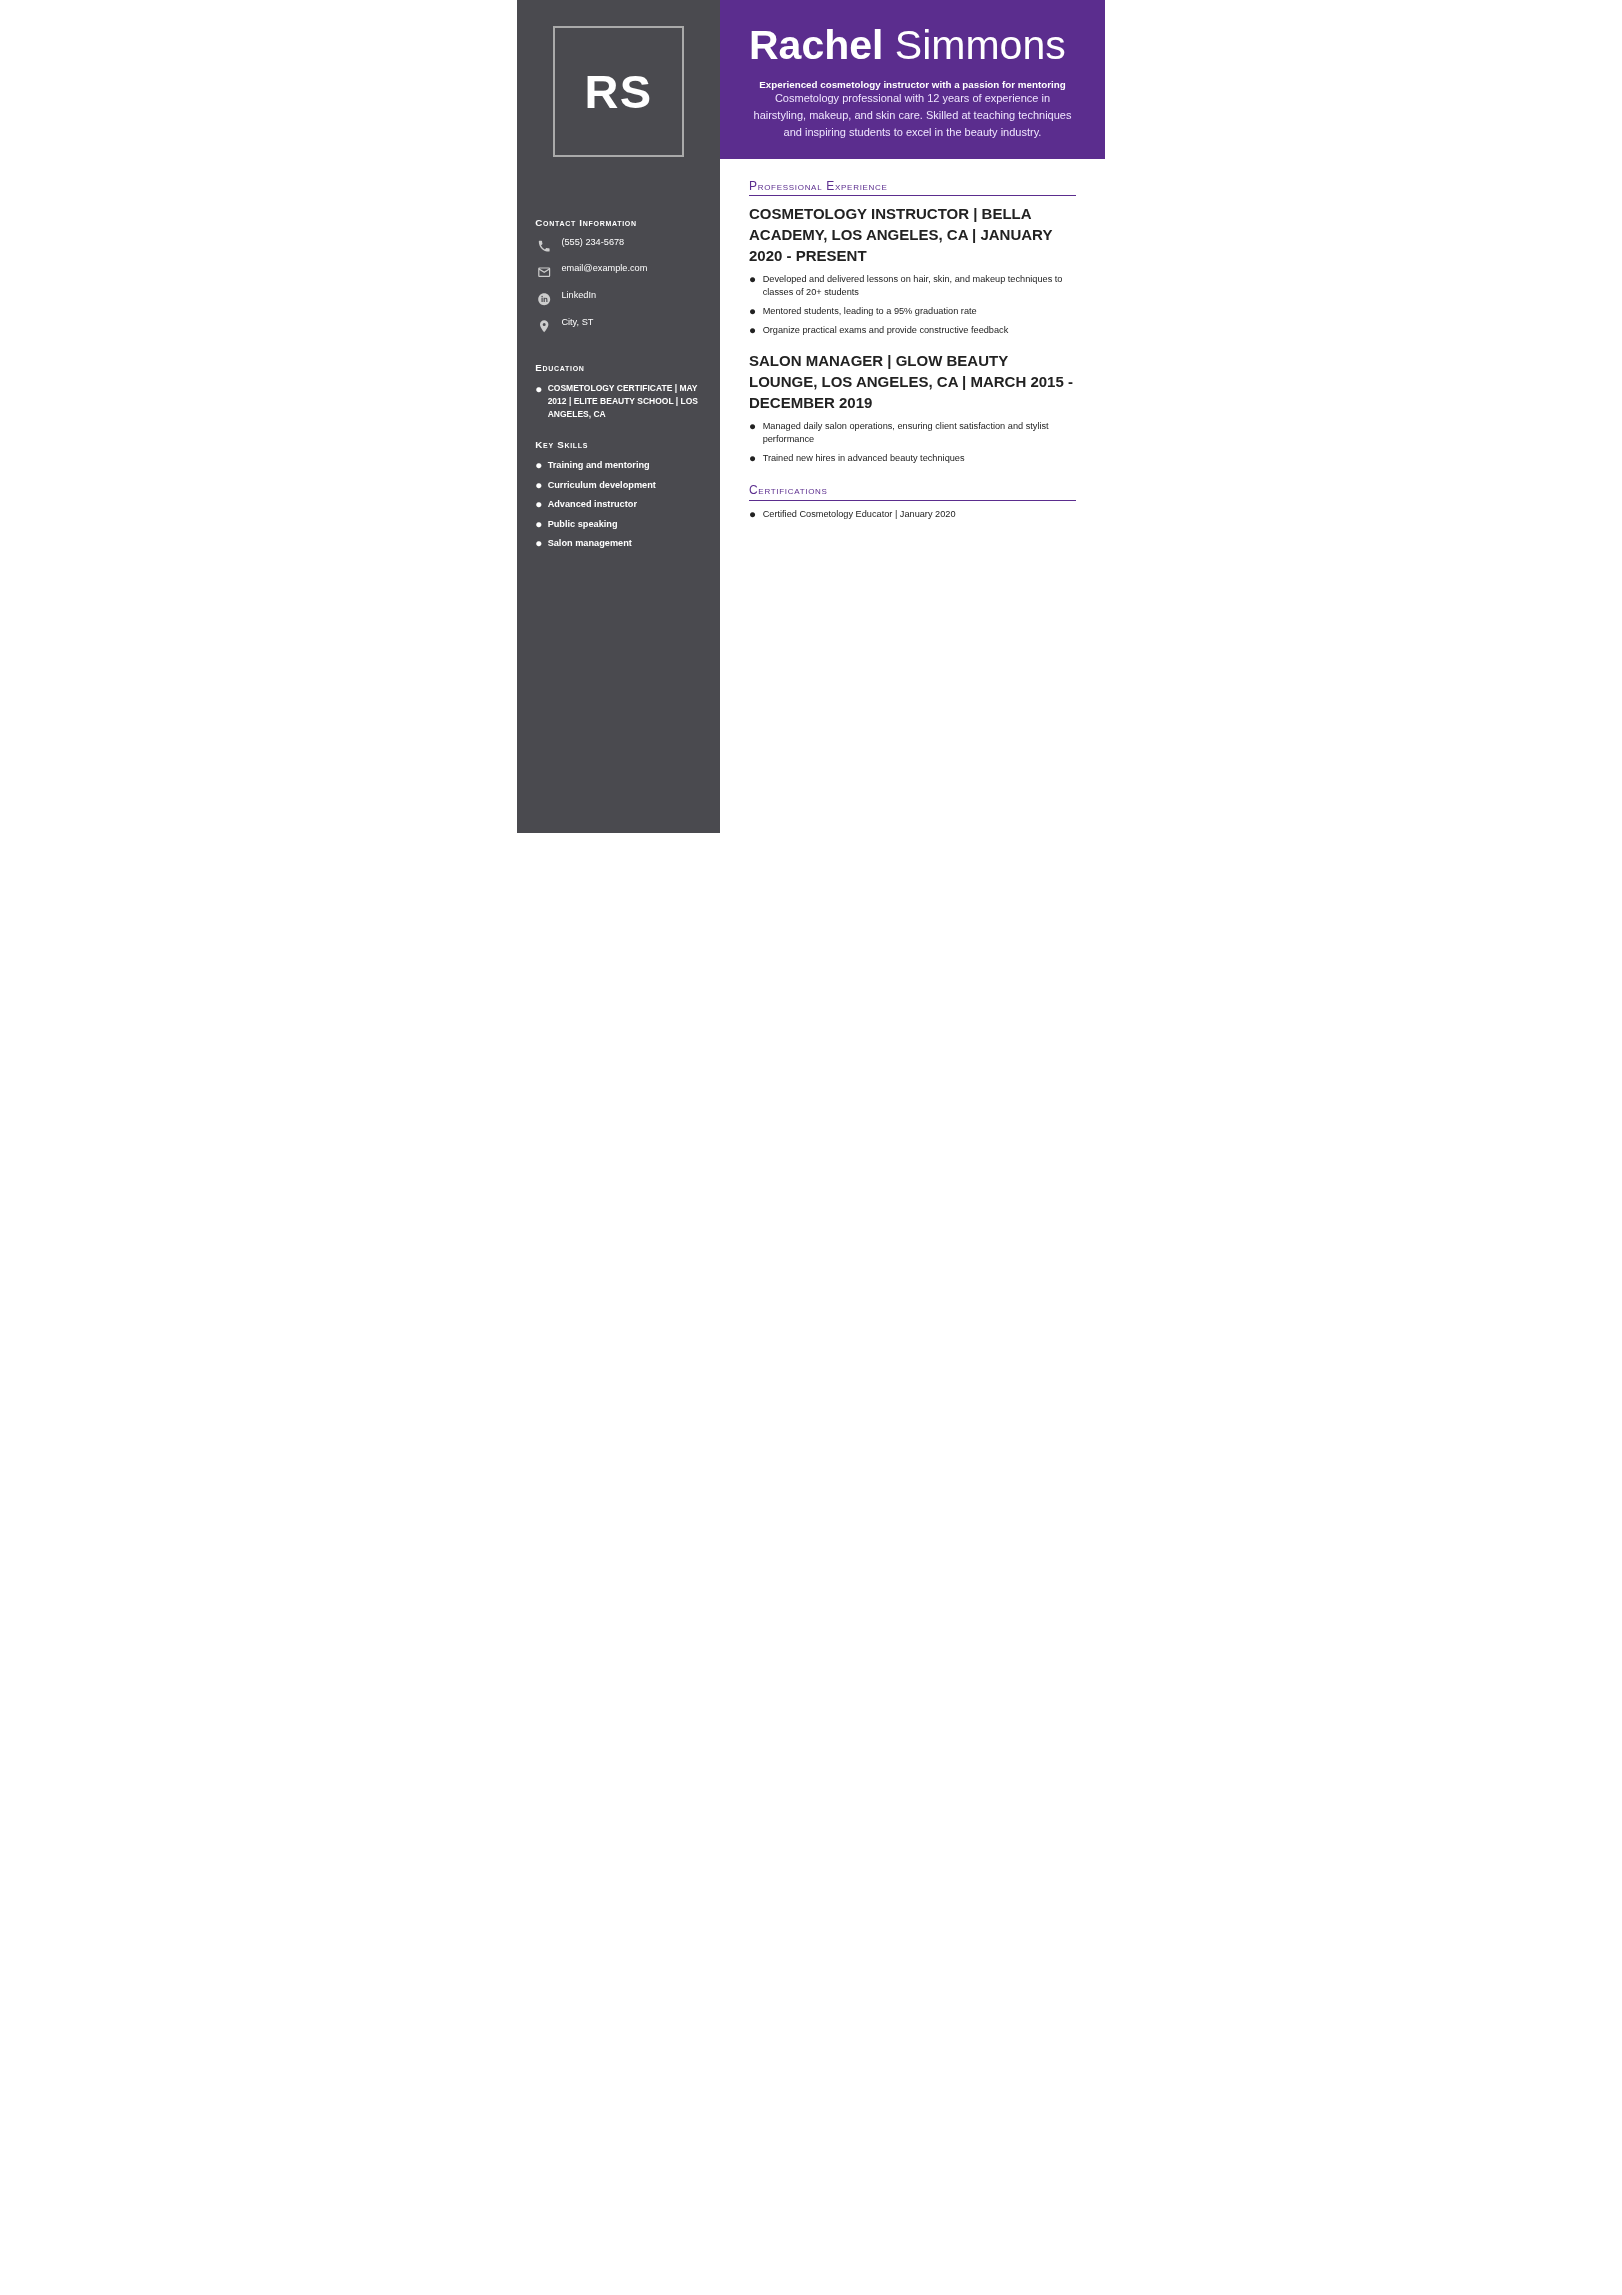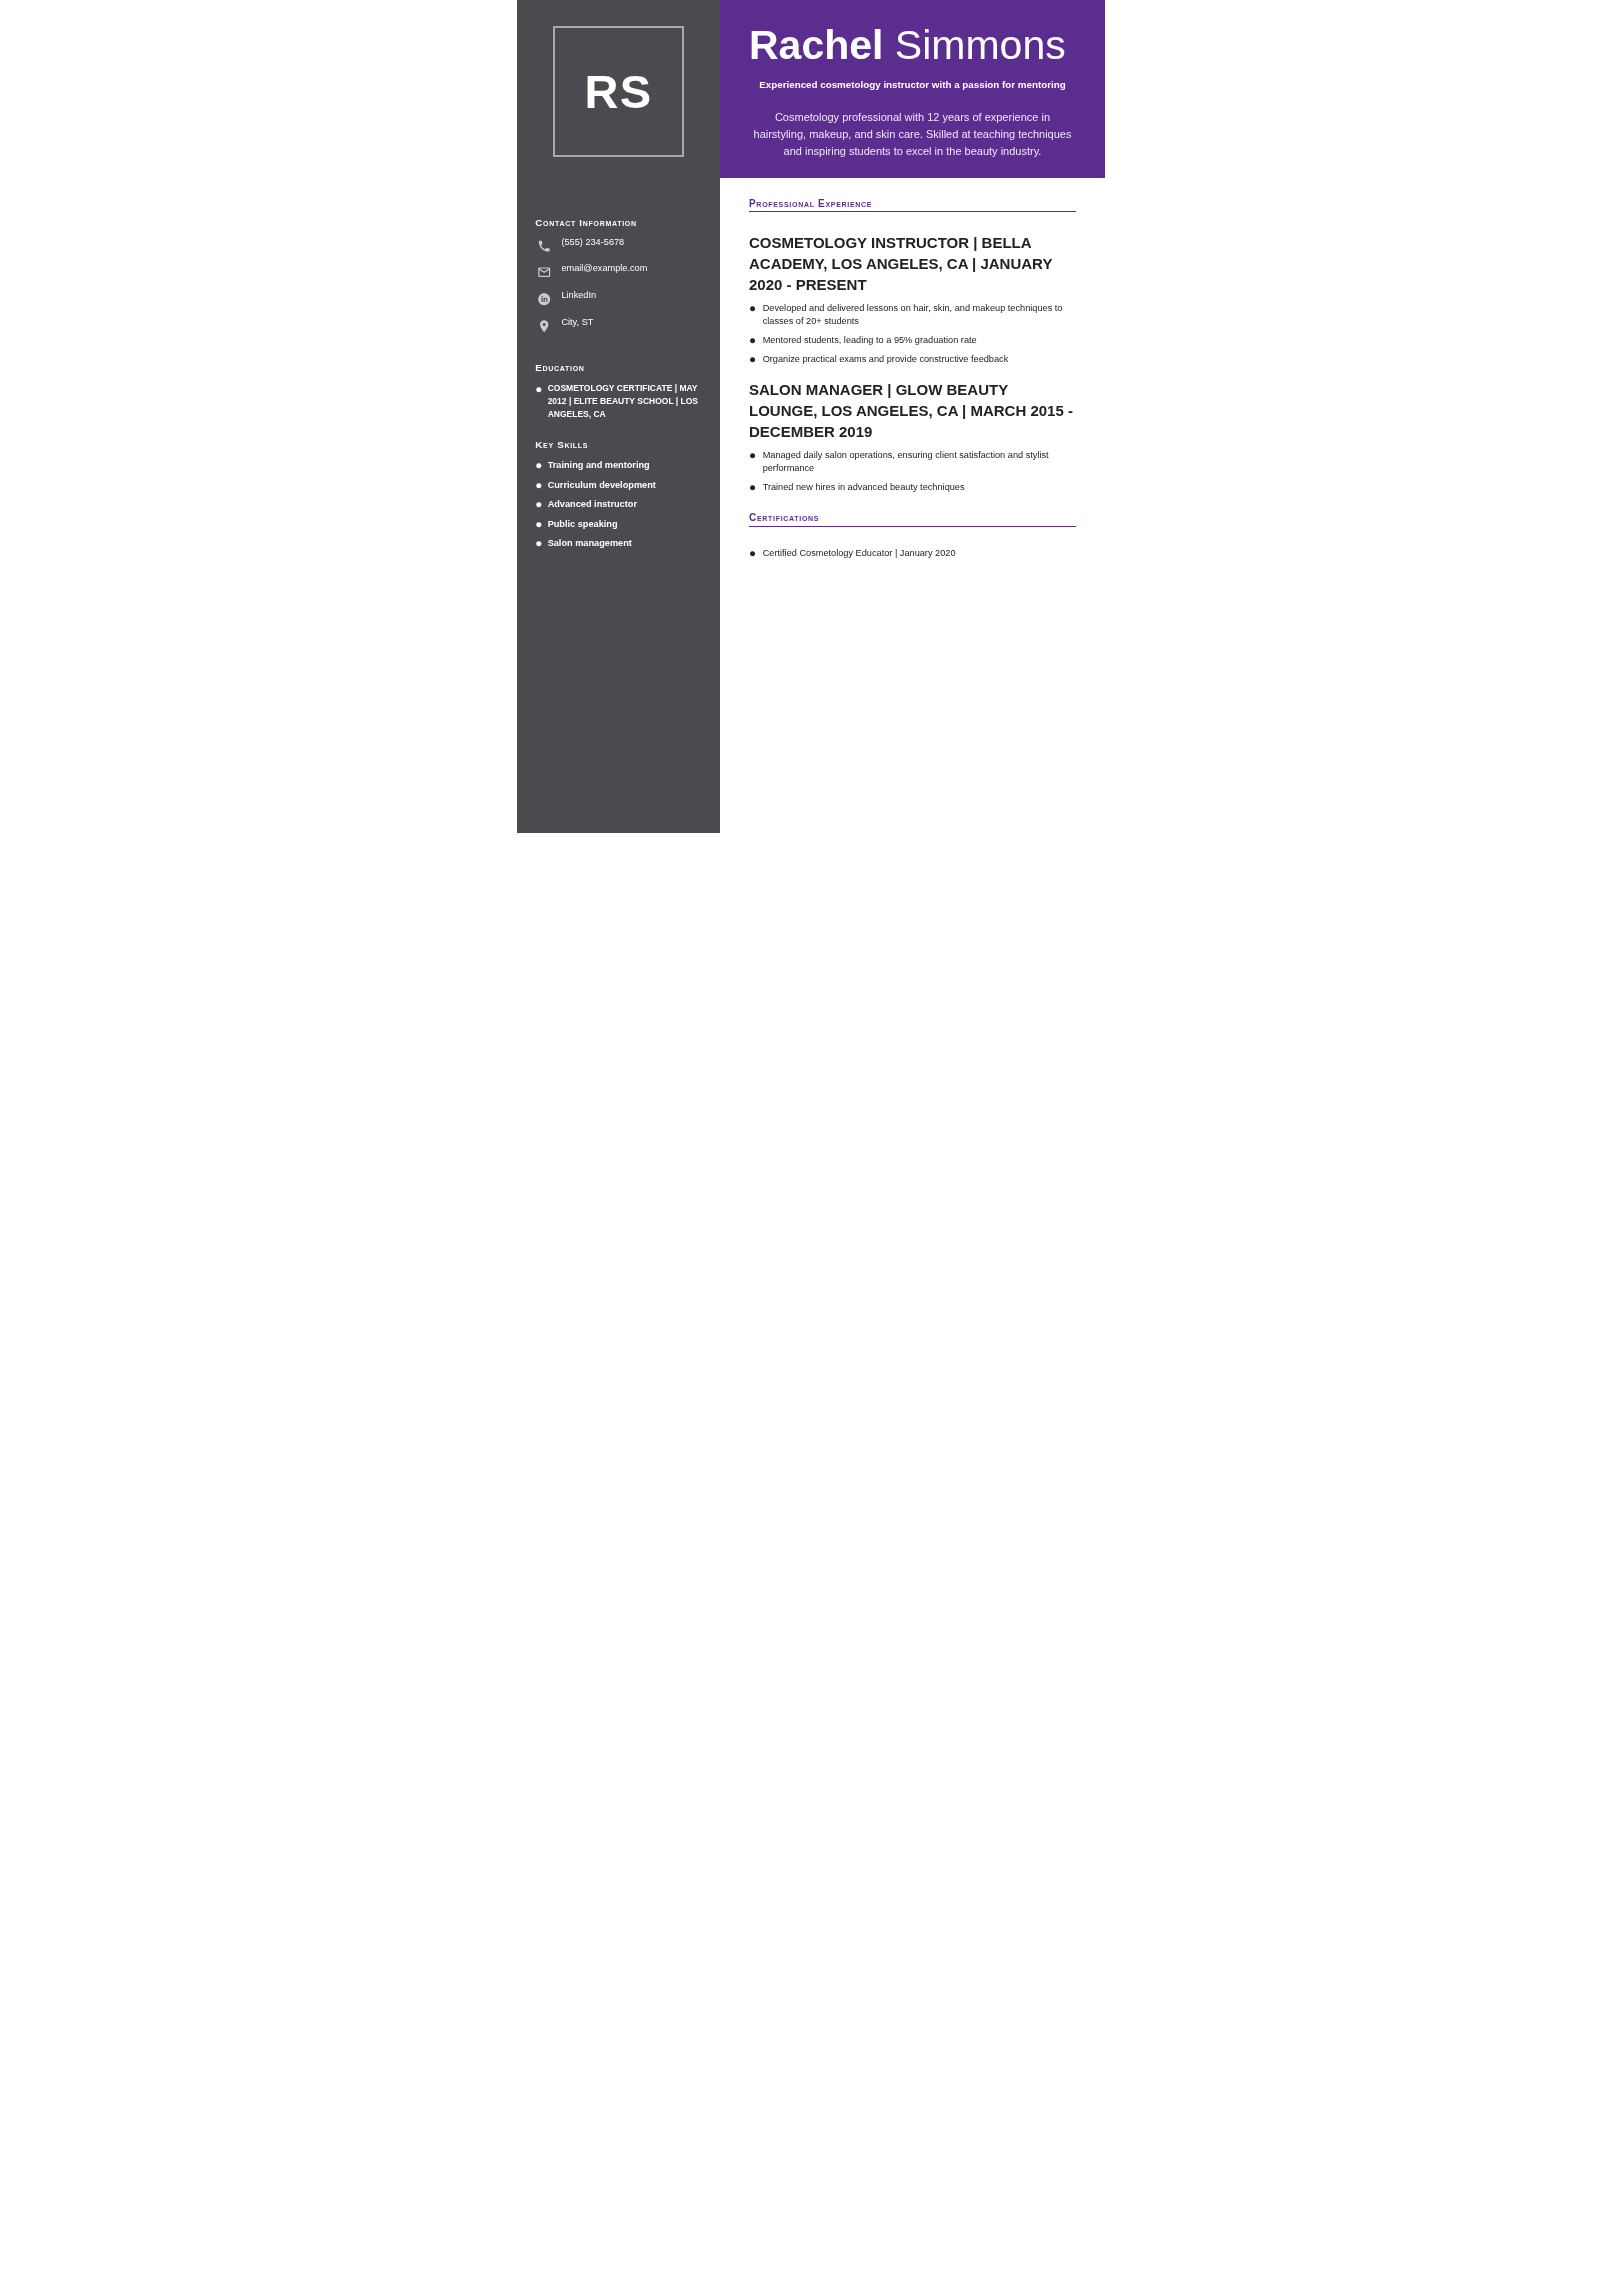--- a/index.html
+++ b/index.html
@@ -133,43 +133,43 @@
       line-height: 1.05;
       margin-bottom: 12px;
     }
     .header-name strong {
       font-weight: 900;
     }
     .header-tagline {
       font-size: 9.8px;
       font-weight: bold;
       color: #fff;
-      margin-bottom: 19px;
+      margin-bottom: 0;
       text-align: center;
     }
     .header-summary {
       font-size: 11px;
       color: #f0e6ff;
       line-height: 1.55;
       text-align: center;
     }
     .content-body {
       padding: 19.6px 29px 26px 29px;
       flex: 1;
     }
     .content-section {
       margin-bottom: 17px;
     }
     .content-section-title {
-      font-size: 10px;
-      font-weight: bold;
+      font-size: 12px;
+      font-weight: normal;
       color: #5b2d8e;
       border-bottom: 1.3px solid #5b2d8e;
       padding-bottom: 2.6px;
-      margin-bottom: 20px;
+      margin-bottom: 7px;
       font-variant: small-caps;
       letter-spacing: 0.7px;
     }
     .job-title-line {
       font-size: 15px;
       font-weight: bold;
       color: #222;
       text-transform: uppercase;
       margin-bottom: 6.5px;
       line-height: 1.4;

